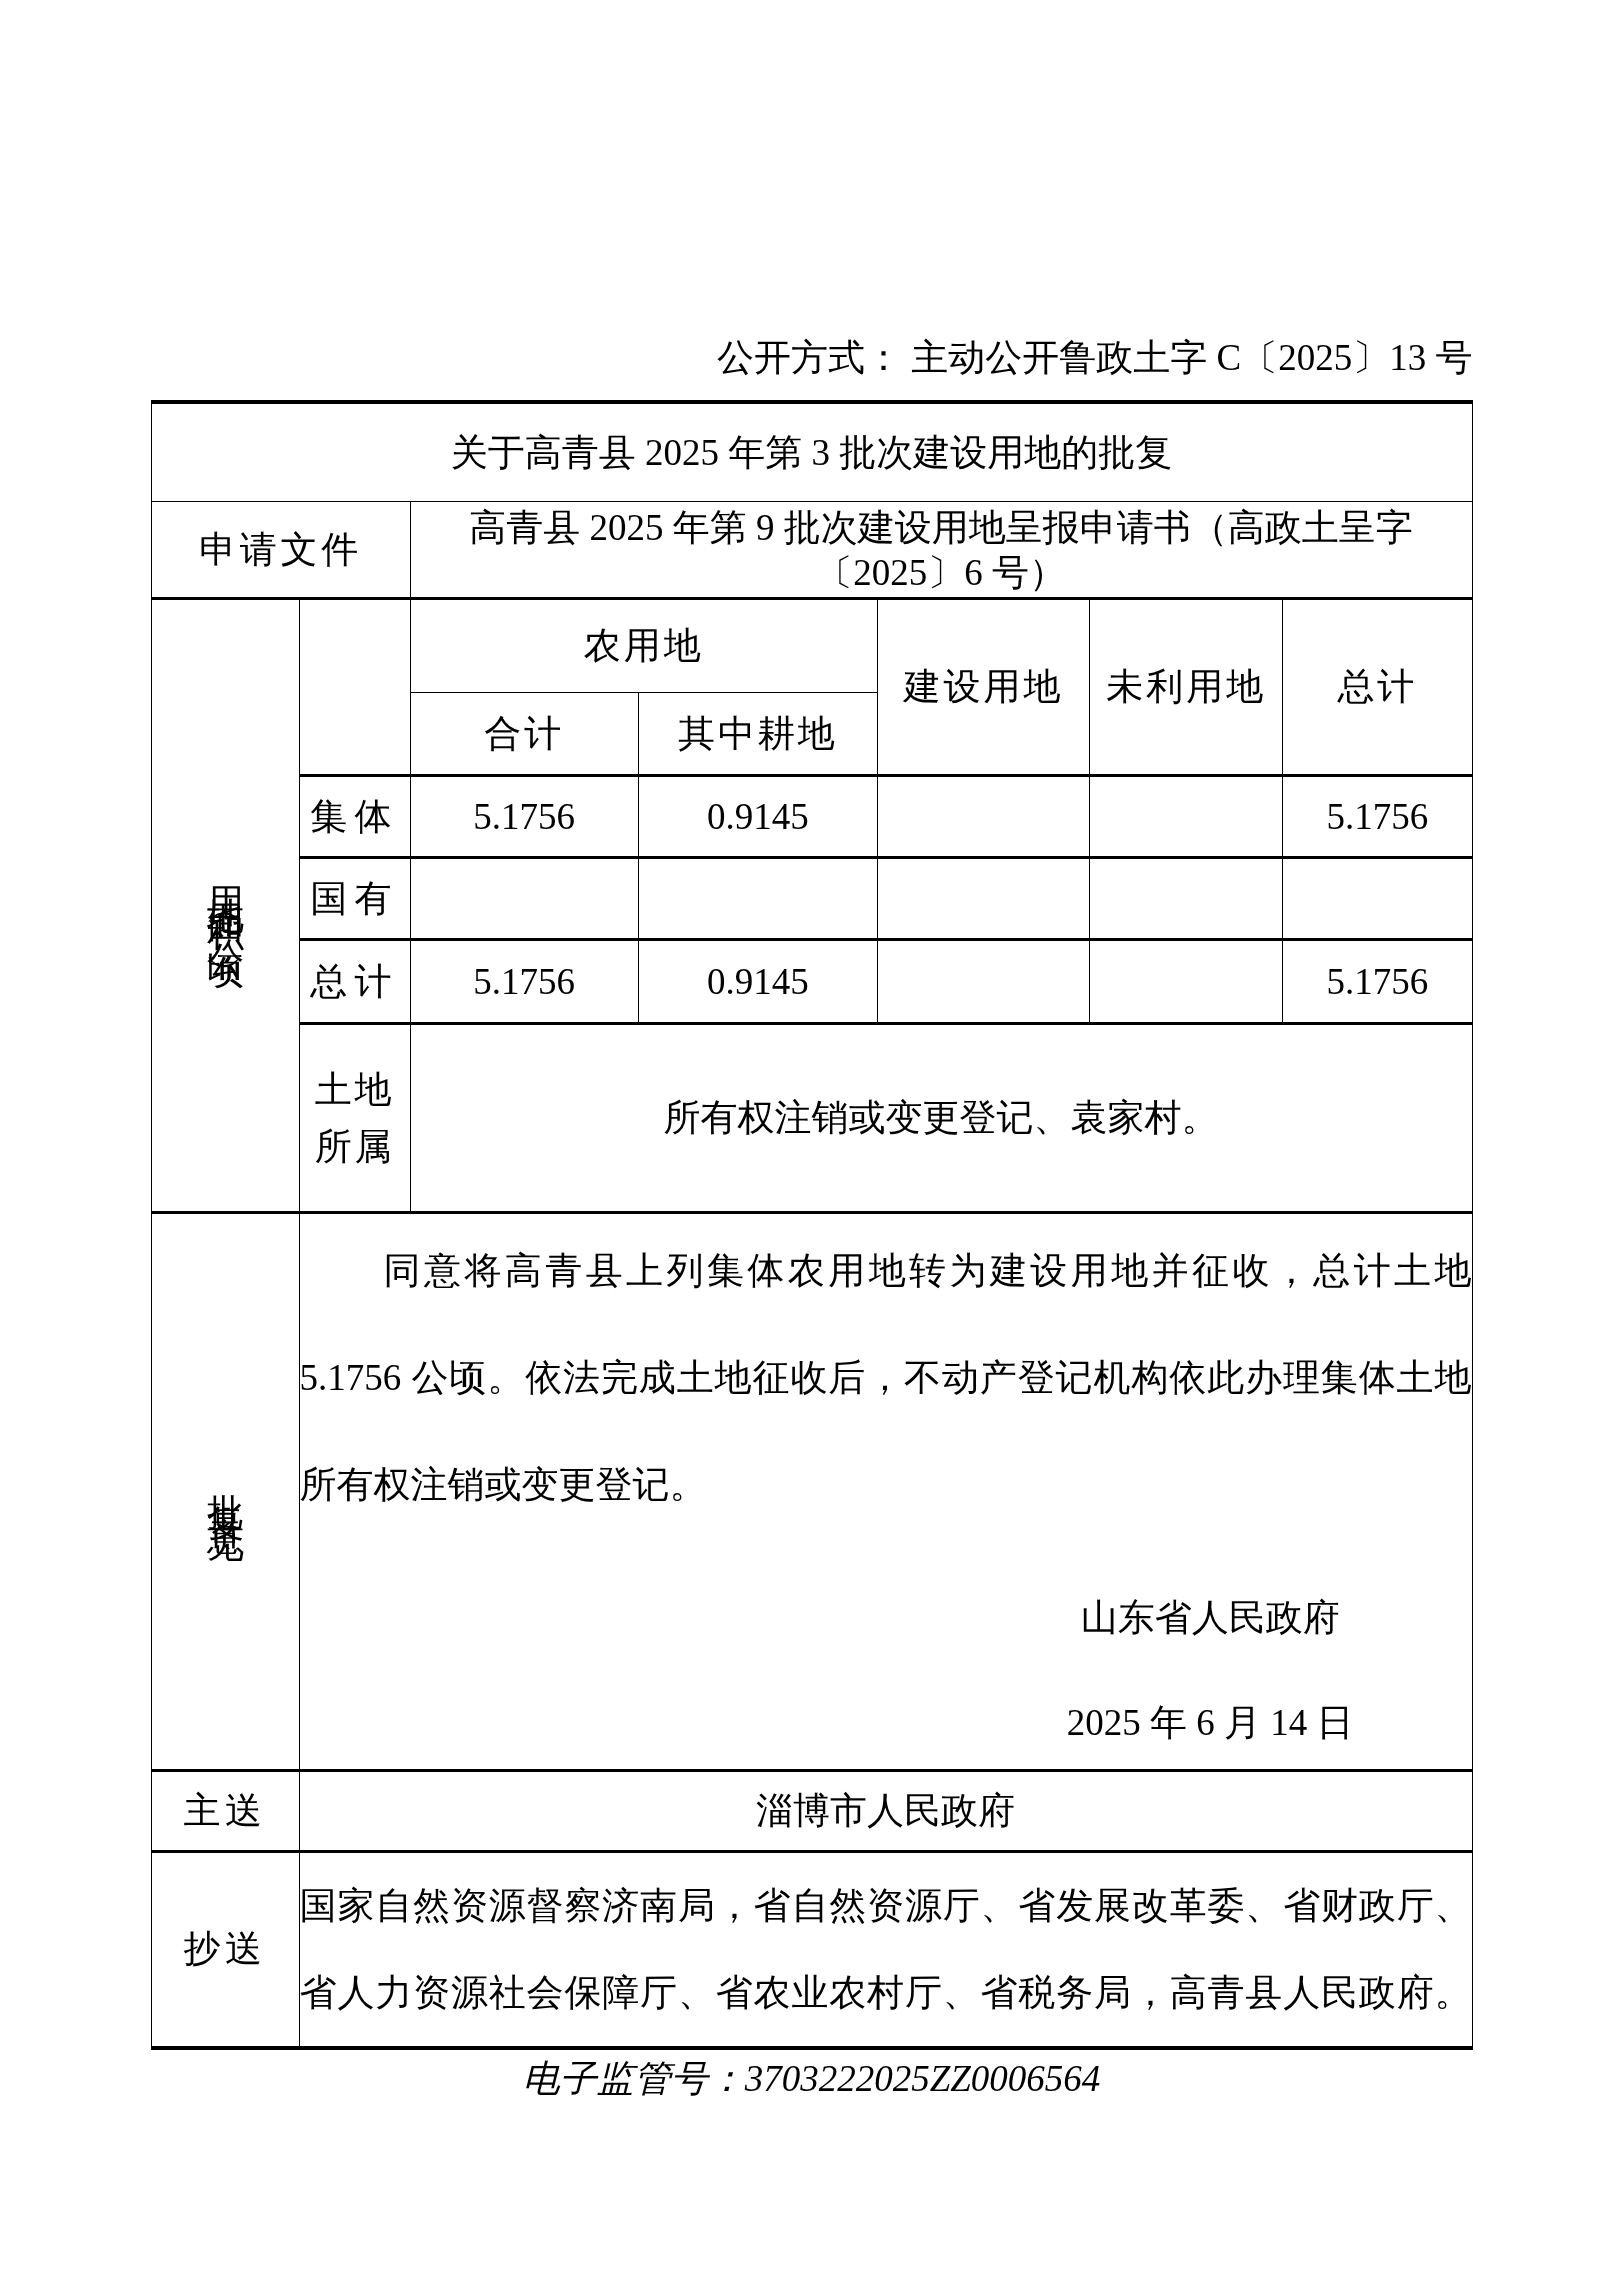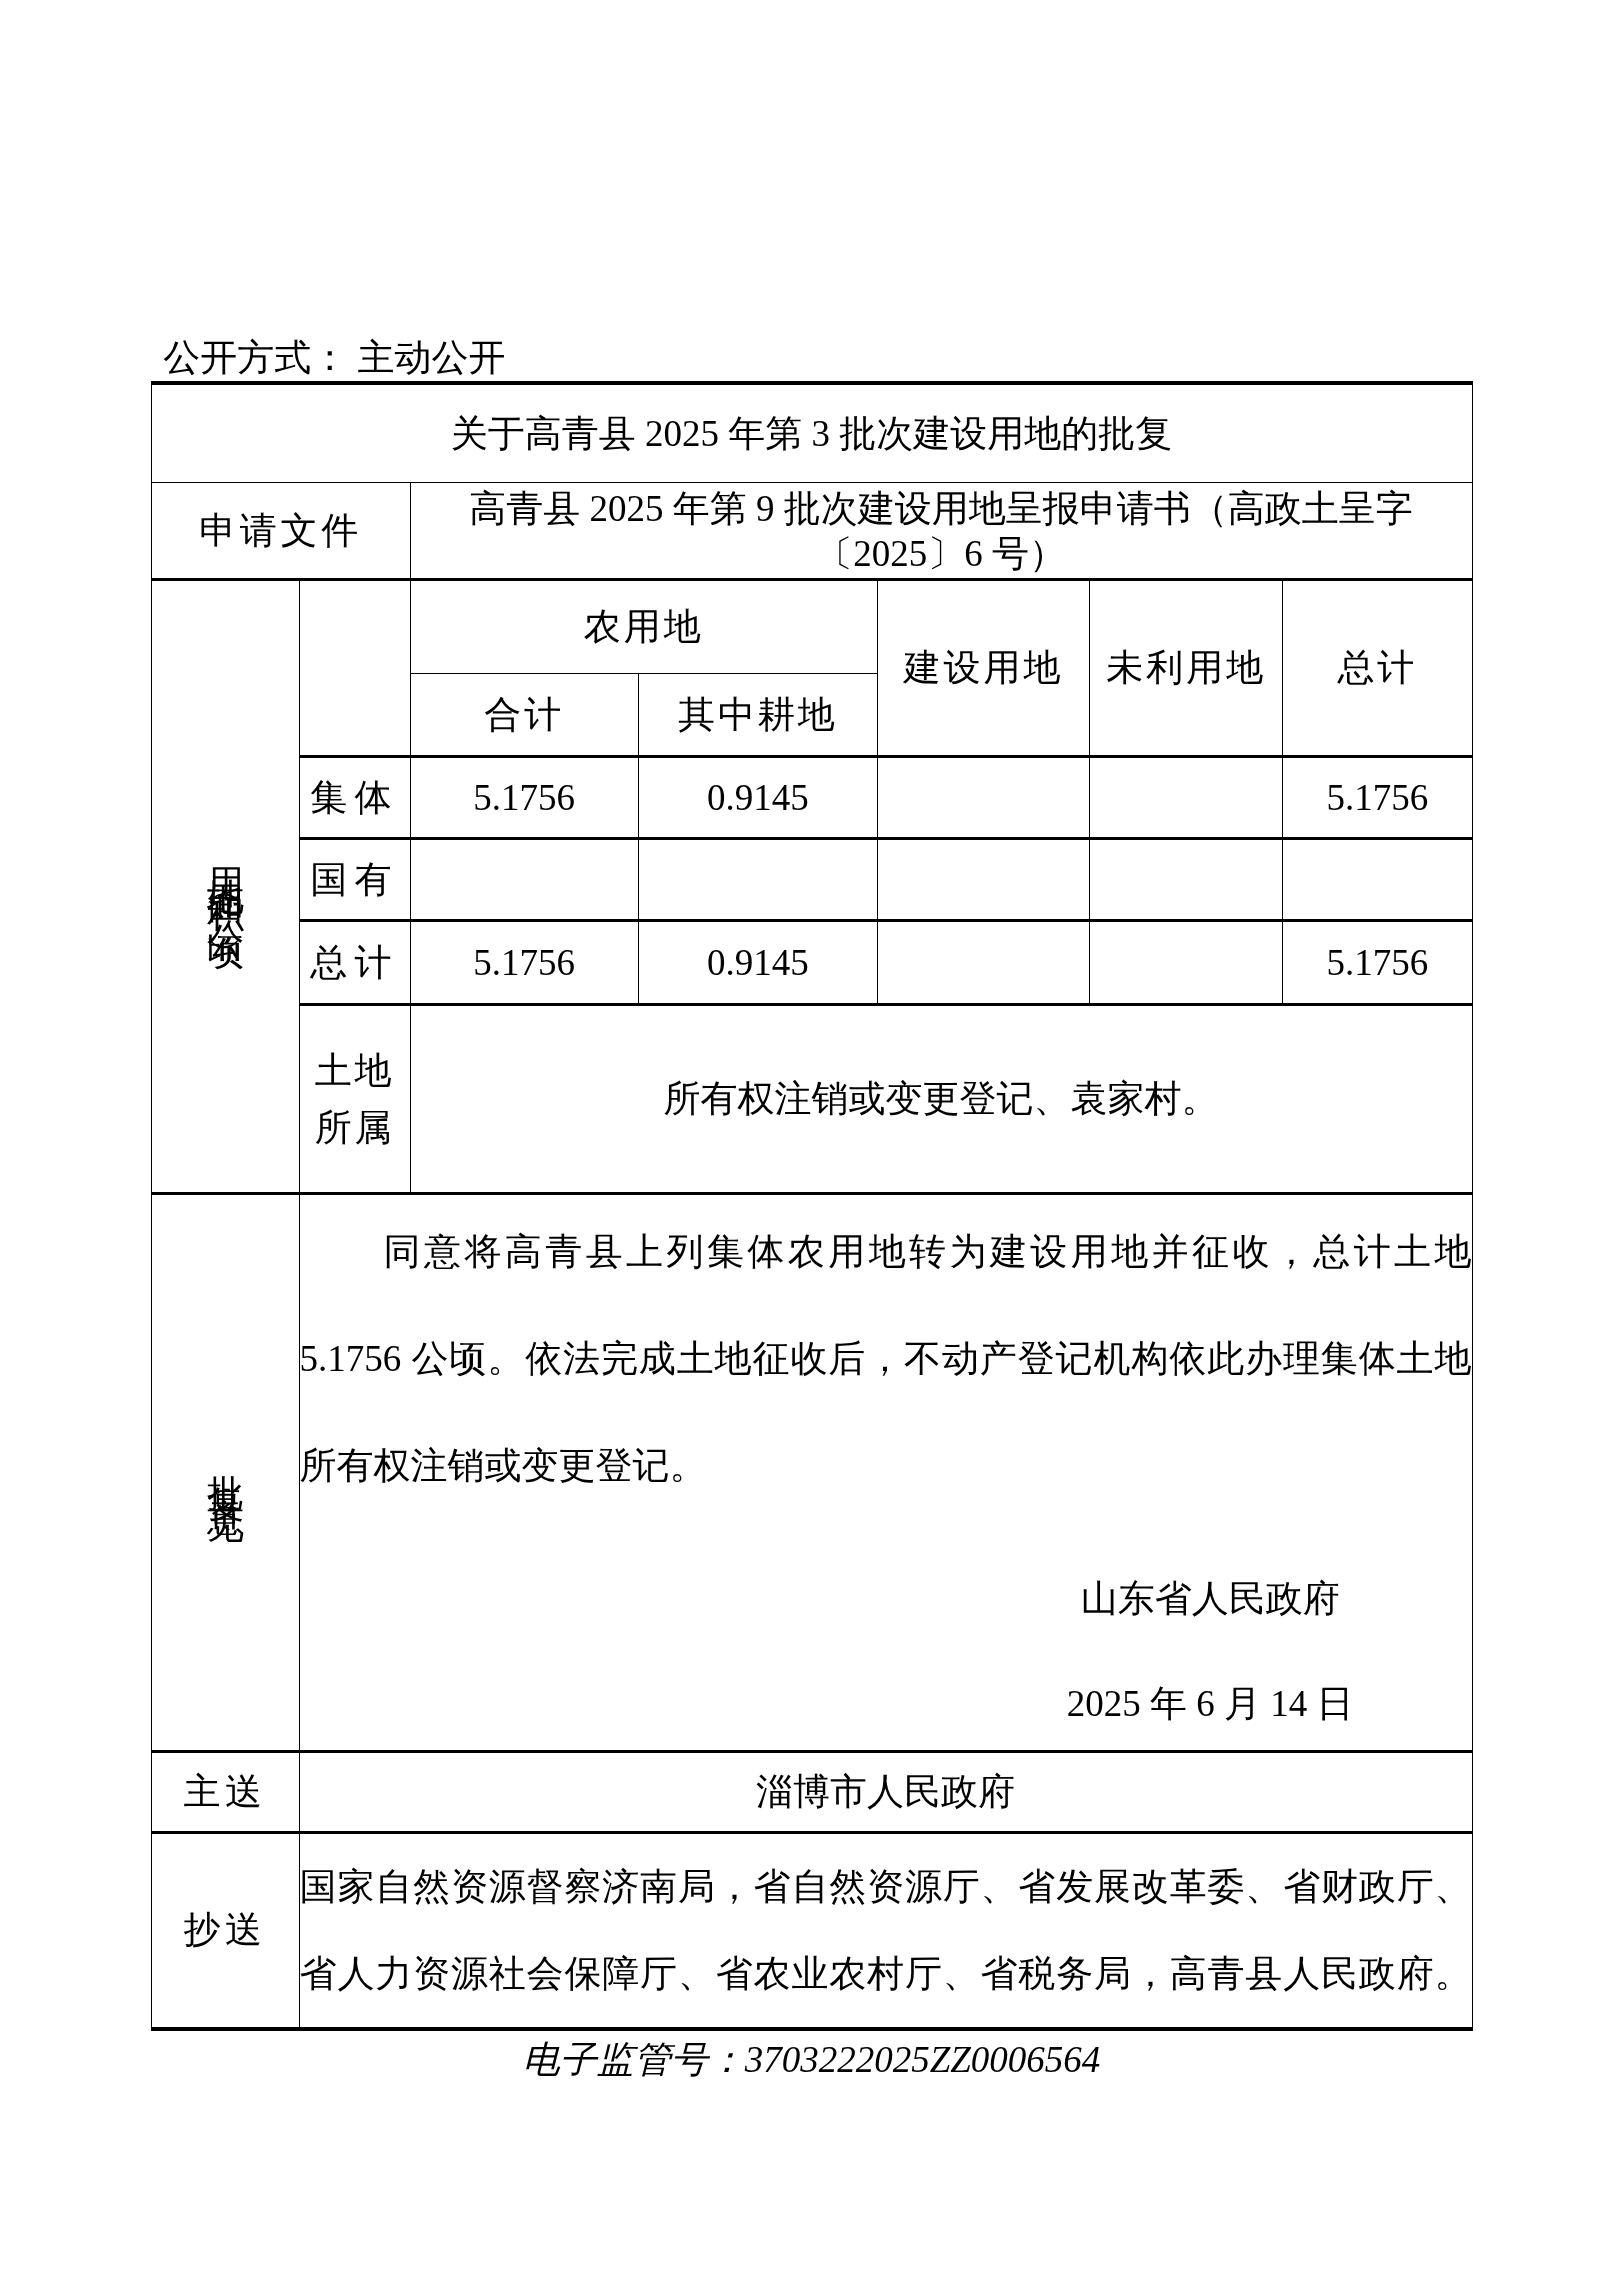--- a/index.html
+++ b/index.html
@@ -6,23 +6,23 @@
   body{
     width:1623px;height:2295px;
     font-family:"Liberation Serif","DejaVu Serif",serif;
     color:#000;
     -webkit-font-smoothing:antialiased;
   }
   .content{width:1322px;margin:0 auto;}
   
   .doc-header{
     margin-top:337px;height:41px;line-height:41px;
-    display:flex;justify-content:space-between;
+    display:flex;justify-content:flex-end;
     font-size:37px;
-    padding-left:12.8px;margin-bottom:3px;
+    padding-left:12.8px;margin-bottom:22px;
   }
   
   table.form{
     border-collapse:collapse;table-layout:fixed;
     width:1322px;
     border:1.5px solid #000;
     border-top-width:4.6px;border-bottom-width:4.6px;
     font-size:37px;
   }
   table.form td{
@@ -57,20 +57,21 @@
     margin-top:6px;font-size:37px;text-align:center;line-height:46px;font-style:italic;
   }
 </style>
 </head>
 <body>
 
 <div class="content">
 
   <div class="doc-header">
     <span>公开方式： 主动公开</span>
+    <span>鲁政土字 C〔2025〕13 号</span>
   </div>
 
   <table class="form">
     <colgroup>
       <col style="width:148px">
         <col style="width:111px">
         <col style="width:228px">
       <col style="width:239px">
         <col style="width:212px">
         <col style="width:193px">

